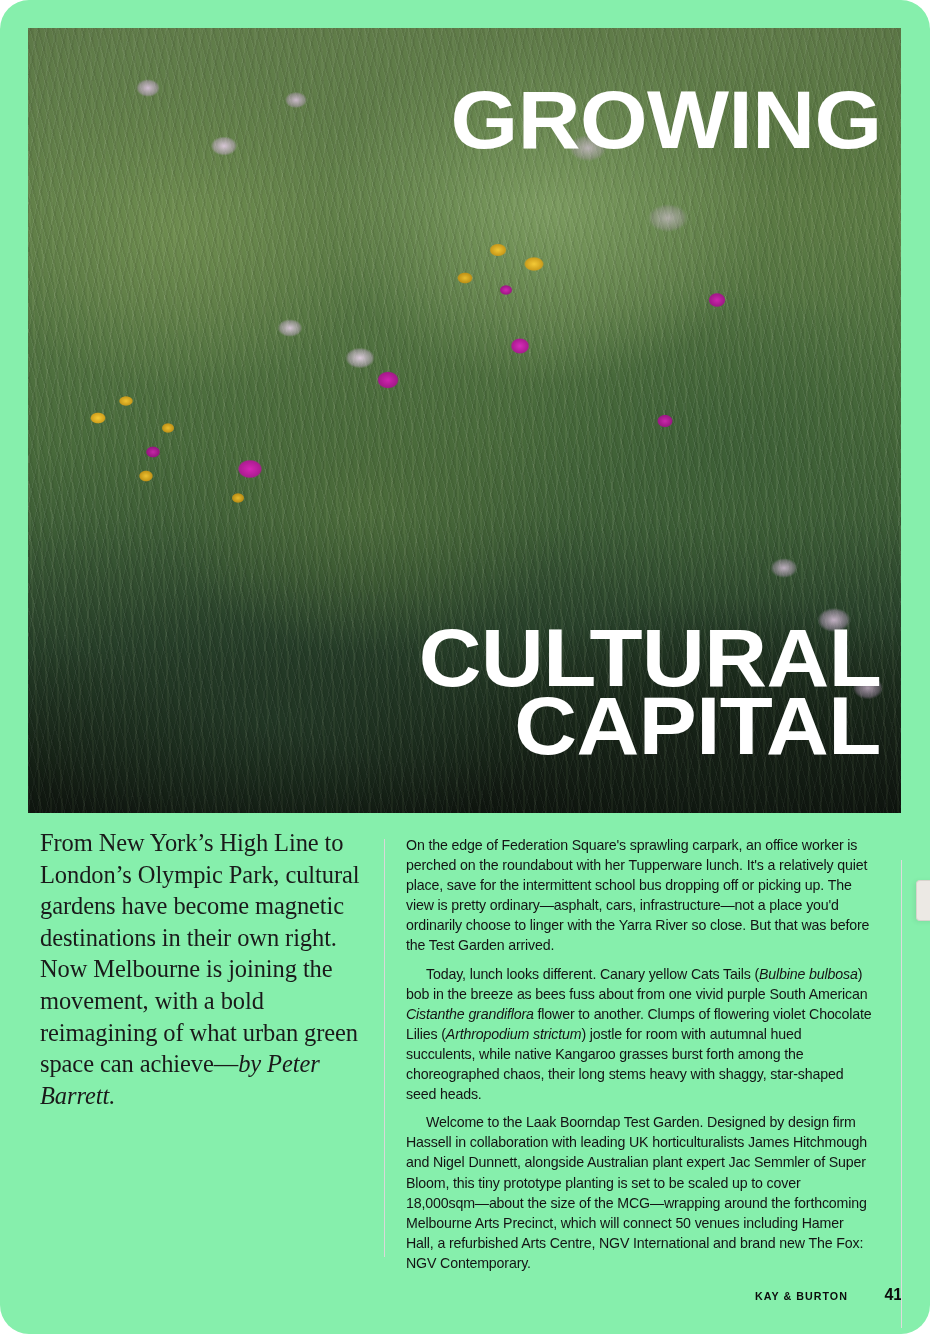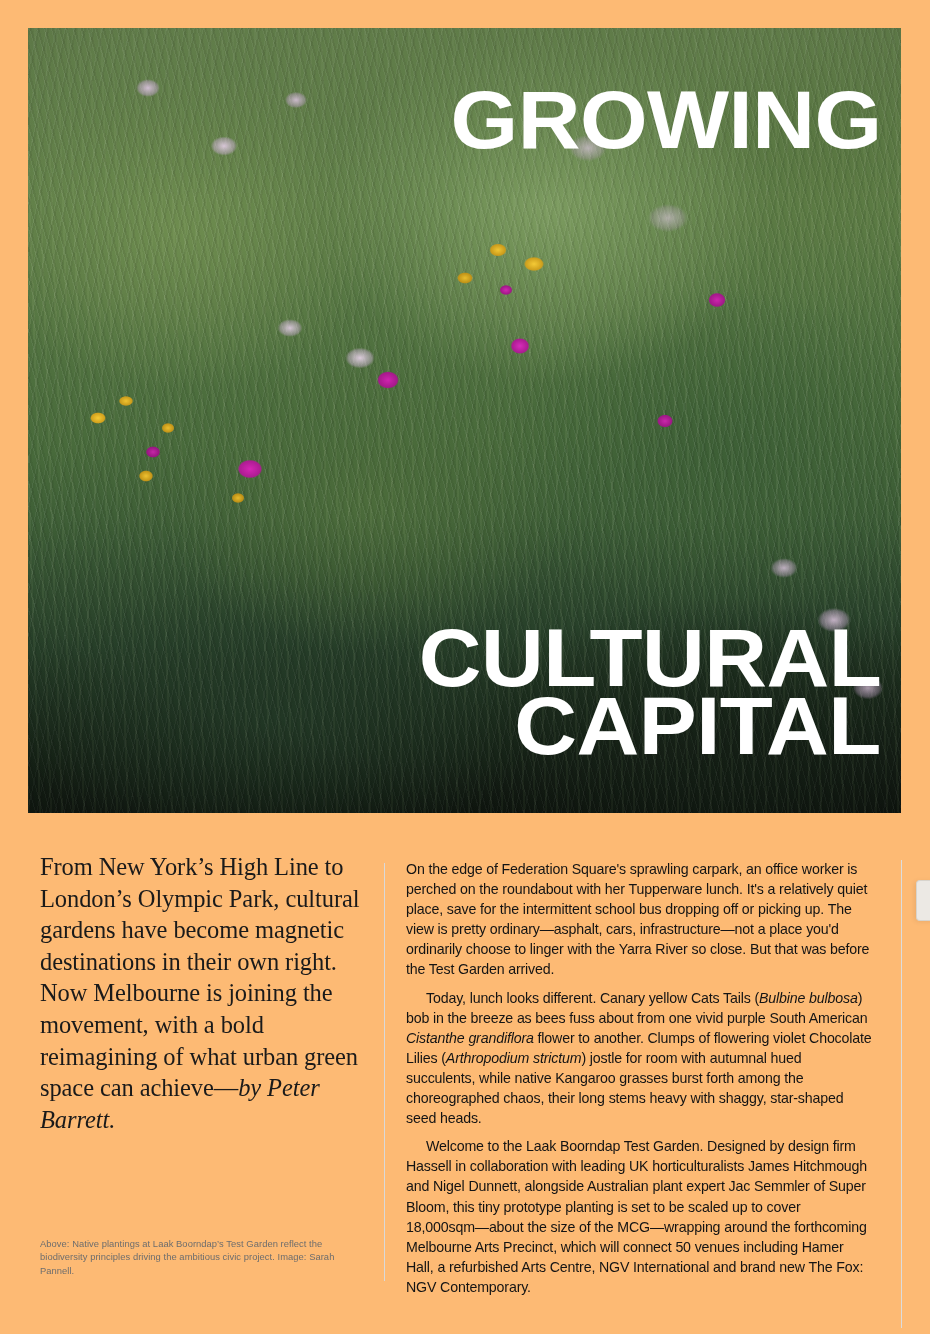--- a/index.html
+++ b/index.html
@@ -13,21 +13,22 @@
     height: 1334px;
     overflow: hidden;
     font-family: "Liberation Sans", sans-serif;
     color: #111111;
     position: relative;
   }
 
   .page {
     position: absolute;
     inset: 0;
-    background: #fdba74;
+    background: #86efac;
+    border-radius: 29px;
   }
 
   
   .hero {
     position: absolute;
     left: 28px;
     top: 28px;
     width: 873px;
     height: 785px;
     overflow: hidden;
@@ -125,21 +126,21 @@
   .title-capital {
     right: 20px;
     top: 664px;
     font-size: 82px;
   }
 
   
   .content {
     position: absolute;
     left: 0;
-    top: 851px;
+    top: 827px;
     width: 752px;
     height: 440px;
   }
   .col-rule {
     position: absolute;
     left: 384px;
     top: 12px;
     width: 1px;
     height: 418px;
     background: #d9d9d9;
@@ -266,28 +267,31 @@
   </div>
 
   <div class="content">
 
     <div class="col-rule"></div>
 
     <div class="col-left">
       <p class="standfirst"><span>From New York’s High Line to London’s Olympic Park, cultural gardens have become magnetic destinations in their own right. Now Melbourne is joining the movement, with a bold reimagining of what urban green space can achieve—</span><span class="byline">by Peter Barrett.</span></p>
     </div>
 
-    <p class="caption">Above: Native plantings at Laak Boorndap’s Test Garden reflect the biodiversity principles driving the ambitious civic project. Image: Sarah Pannell.</p>
 
     <div class="col-right">
       <p class="body-copy">On the edge of Federation Square's sprawling carpark, an office worker is perched on the roundabout with her Tupperware lunch. It's a relatively quiet place, save for the intermittent school bus dropping off or picking up. The view is pretty ordinary—asphalt, cars, infrastructure—not a place you'd ordinarily choose to linger with the Yarra River so close. But that was before the Test Garden arrived.</p>
 
       <p class="body-copy"><span>Today, lunch looks different. Canary yellow Cats Tails (</span><i>Bulbine bulbosa</i><span>) bob in the breeze as bees fuss about from one vivid purple South American </span><i>Cistanthe grandiflora</i><span> flower to another. Clumps of flowering violet Chocolate Lilies (</span><i>Arthropodium strictum</i><span>) jostle for room with autumnal hued succulents, while native Kangaroo grasses burst forth among the choreographed chaos, their long stems heavy with shaggy, star-shaped seed heads.</span></p>
 
       <p class="body-copy">Welcome to the Laak Boorndap Test Garden. Designed by design firm Hassell in collaboration with leading UK horticulturalists James Hitchmough and Nigel Dunnett, alongside Australian plant expert Jac Semmler of Super Bloom, this tiny prototype planting is set to be scaled up to cover 18,000sqm—about the size of the MCG—wrapping around the forthcoming Melbourne Arts Precinct, which will connect 50 venues including Hamer Hall, a refurbished Arts Centre, NGV International and brand new The Fox: NGV Contemporary.</p>
     </div>
   </div>
 
+  <div class="footer">
+    <div class="brand">KAY &amp; BURTON</div>
+    <div class="folio">41</div>
+  </div>
 
   <div class="page-edge-rule"></div>
   <div class="page-turn-handle"></div>
 
 </div>
 
 </body></html>

